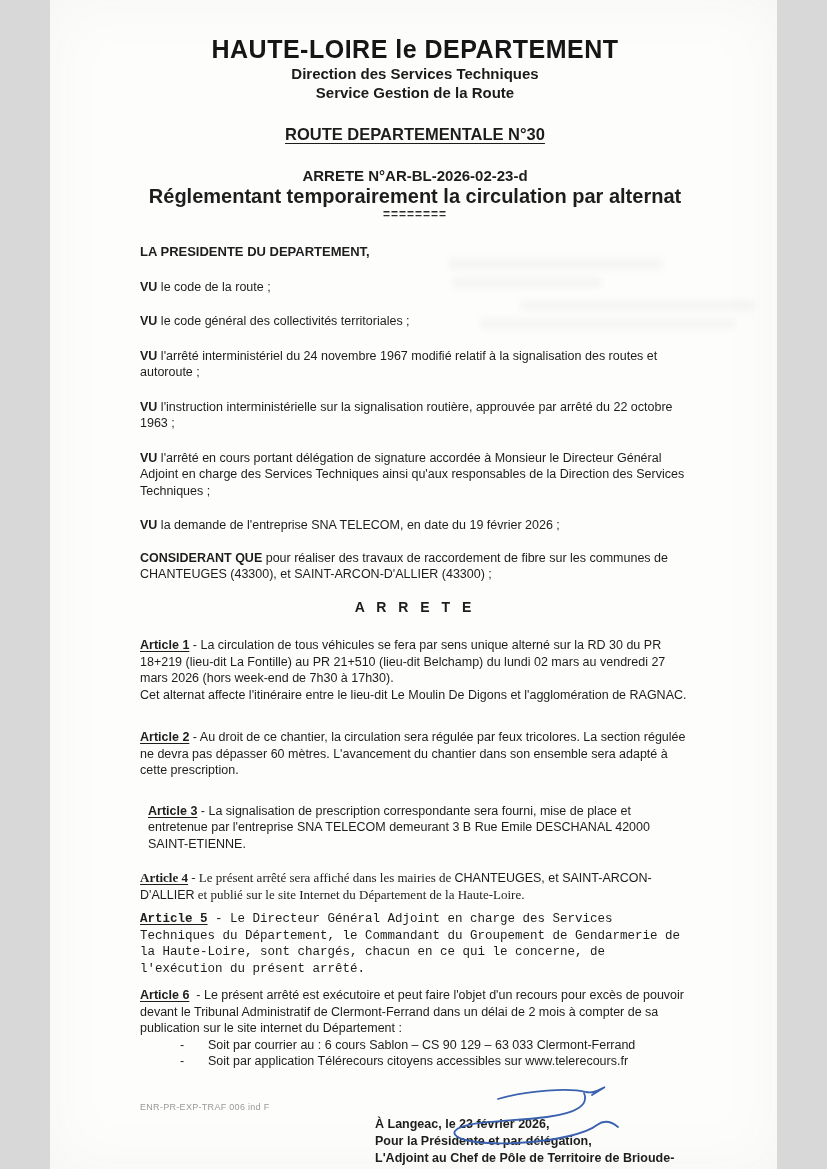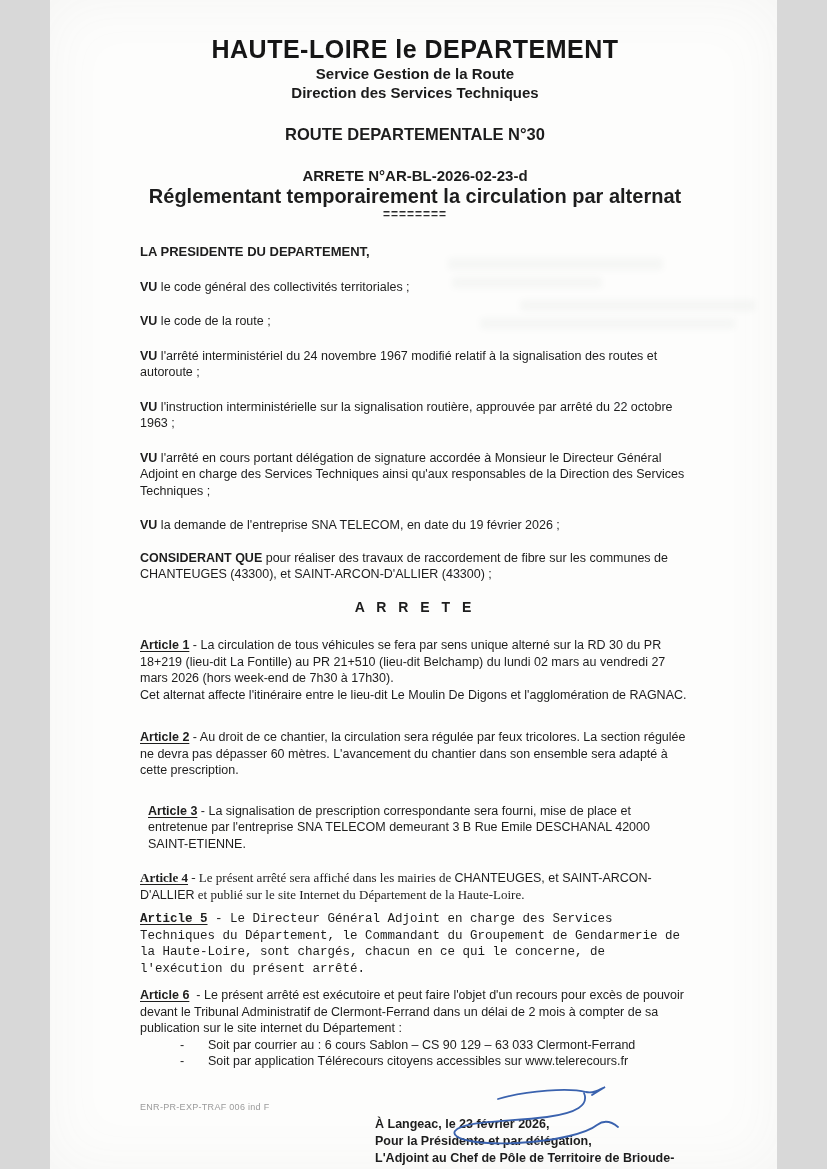--- a/index.html
+++ b/index.html
@@ -14,21 +14,21 @@
     line-height:16.5px;
     box-sizing:border-box;
     padding:34px 87px 0 90px;
     overflow:hidden;
     box-shadow:inset 0 0 60px rgba(120,120,120,.06);
   }
   
   .doc-header{text-align:center;}
   .org-title{font-size:25px;line-height:30px;font-weight:bold;margin:0;letter-spacing:.5px;color:#161616;}
   .sub{font-size:15px;line-height:19px;font-weight:bold;color:#1b1b1b;}
-  .road{margin-top:22px;font-size:16.5px;line-height:20px;font-weight:bold;text-underline-offset:3px;}
+  .road{margin-top:22px;font-size:16.5px;line-height:20px;font-weight:bold;text-decoration:underline;text-underline-offset:3px;}
   .decree-no{margin-top:22px;font-size:15px;line-height:20px;font-weight:bold;}
   .decree-sub{font-size:20px;line-height:20px;font-weight:bold;}
   .sep-line{margin-top:2px;font-size:12px;line-height:12px;font-weight:bold;letter-spacing:1px;color:#2a2a2a;}
   
   .opening{margin-top:24px;font-weight:bold;font-size:13px;}
   p{margin:0;}
   .recital{margin-top:18px;}
   .recital .vu{font-weight:bold;}
   .considering{margin-top:16px;}
   .considering .cq{font-weight:bold;}
@@ -63,32 +63,32 @@
 
 <div class="page">
 
   <div class="bleed b1"></div>
   <div class="bleed b2"></div>
   <div class="bleed b3"></div>
   <div class="bleed b4"></div>
 
   <header class="doc-header">
     <h1 class="org-title">HAUTE-LOIRE le DEPARTEMENT</h1>
+    <div class="sub">Direction des Services Techniques</div>
     <div class="sub">Service Gestion de la Route</div>
-    <div class="sub">Direction des Services Techniques</div>
     <div class="road">ROUTE DEPARTEMENTALE N°30</div>
     <div class="decree-no">ARRETE N°AR-BL-2026-02-23-d</div>
     <div class="decree-sub">Réglementant temporairement la circulation par alternat</div>
     <div class="sep-line">========</div>
   </header>
 
   <div class="opening">LA PRESIDENTE DU DEPARTEMENT,</div>
 
+  <p class="recital"><span class="vu">VU</span> <span>le code de la route ;</span></p>
   <p class="recital"><span class="vu">VU</span> <span>le code général des collectivités territoriales ;</span></p>
-  <p class="recital"><span class="vu">VU</span> <span>le code de la route ;</span></p>
   <p class="recital"><span class="vu">VU</span> <span>l'arrêté interministériel du 24 novembre 1967 modifié relatif à la signalisation des routes et autoroute ;</span></p>
   <p class="recital"><span class="vu">VU</span> <span>l'instruction interministérielle sur la signalisation routière, approuvée par arrêté du 22 octobre 1963 ;</span></p>
   <p class="recital"><span class="vu">VU</span> <span>l'arrêté en cours portant délégation de signature accordée à Monsieur le Directeur Général Adjoint en charge des Services Techniques ainsi qu'aux responsables de la Direction des Services Techniques ;</span></p>
   <p class="recital"><span class="vu">VU</span> <span>la demande de l'entreprise SNA TELECOM, en date du 19 février 2026 ;</span></p>
 
   <p class="considering"><span class="cq">CONSIDERANT QUE</span> <span>pour réaliser des travaux de raccordement de fibre sur les communes de CHANTEUGES (43300), et SAINT-ARCON-D'ALLIER (43300) ;</span></p>
 
   <div class="arrete-heading">A R R E T E</div>
 
   <p class="article m-a1"><span class="art-label">Article 1</span> <span>-</span> <span>La circulation de tous véhicules se fera par sens unique alterné sur la RD 30 du PR 18+219 (lieu-dit La Fontille) au PR 21+510 (lieu-dit Belchamp) du lundi 02 mars au vendredi 27 mars 2026 (hors week-end de 7h30 à 17h30).</span></p>

